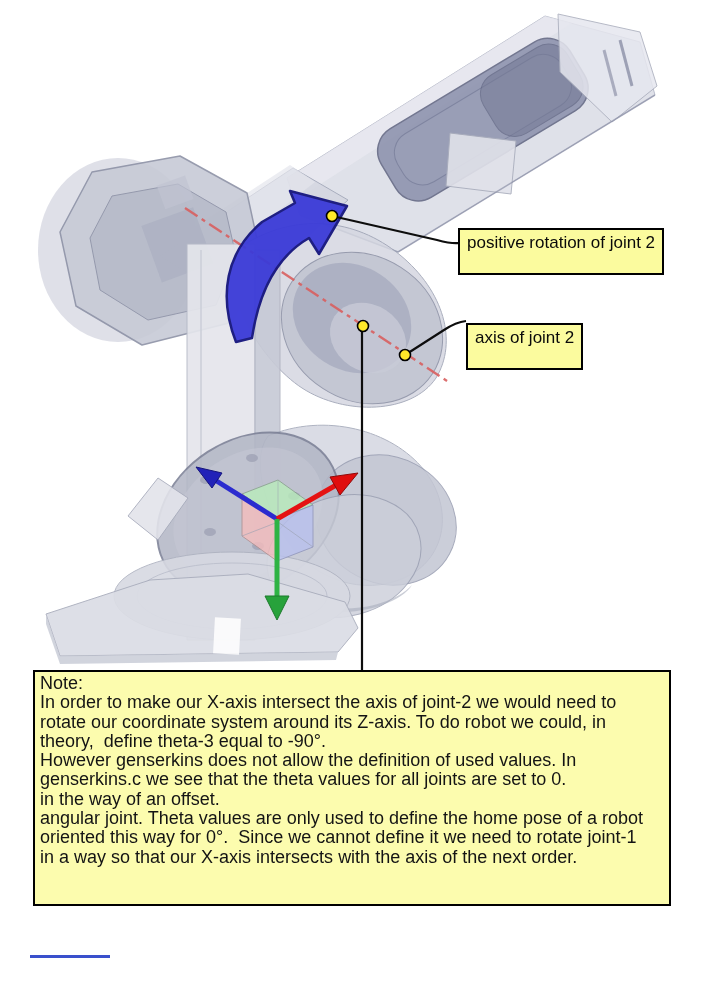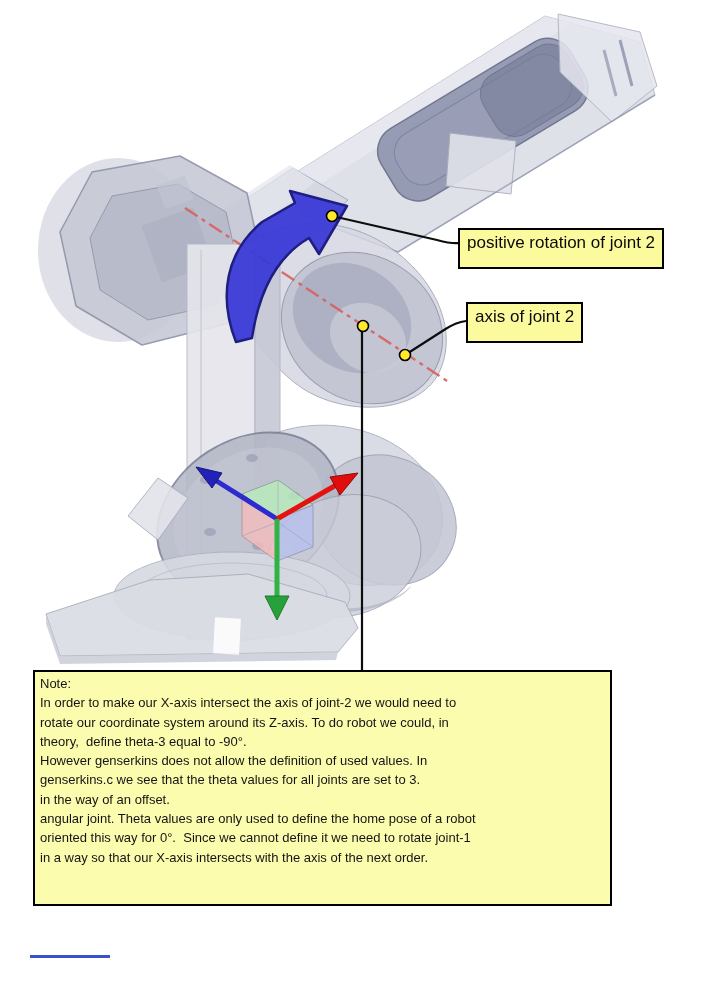--- a/index.html
+++ b/index.html
@@ -4,27 +4,27 @@
 <style>
   html,body{margin:0;padding:0;background:#fff;}
   .stage{
     position:relative;width:707px;height:1000px;background:#ffffff;overflow:hidden;
     font-family:"Liberation Sans",sans-serif;color:#111;
   }
   .stage svg{position:absolute;left:0;top:0;}
   .callout{
     position:absolute;box-sizing:border-box;
     background:#fbfb9e;border:2px solid #000;
-    padding:2px 7px 14px 7px;font-size:17px;line-height:21px;color:#0a0a0a;
+    padding:2px 7px 20px 7px;font-size:17px;line-height:21px;color:#0a0a0a;
     white-space:nowrap;
   }
   .note{
-    position:absolute;box-sizing:border-box;left:33px;top:670px;width:579px;height:236px;
+    position:absolute;box-sizing:border-box;left:33px;top:670px;width:638px;height:236px;
     background:#fcfcae;border:2px solid #000;
-    padding:2px 2px 0 5px;font-size:13px;line-height:19.3px;color:#141414;
+    padding:2px 2px 0 5px;font-size:18px;line-height:19.3px;color:#141414;
   }
   .note .ln{white-space:pre;}
   .footer-line{position:absolute;left:30px;top:955px;width:80px;height:3px;background:#3a50cc;}
 </style>
 </head>
 <body>
 
 <div class="stage">
 
 <svg width="707" height="1000" viewBox="0 0 707 1000">
@@ -133,29 +133,29 @@
 
   <g fill="#ffe92a" stroke="#000" stroke-width="1.6">
     <circle cx="332" cy="216" r="5.5"></circle>
     <circle cx="363" cy="326" r="5.5"></circle>
     <circle cx="405" cy="355" r="5.5"></circle>
   </g>
 </svg>
 
 <div class="callout" style="left:458px;top:228px;">positive rotation of joint 2</div>
 
-<div class="callout" style="left:466px;top:302px;">axis of joint 2</div>
+<div class="callout" style="left:466px;top:323px;">axis of joint 2</div>
 
 <div class="note">
   <div class="ln">Note:</div>
   <div class="ln">In order to make our X-axis intersect the axis of joint-2 we would need to</div>
   <div class="ln">rotate our coordinate system around its Z-axis. To do robot we could, in</div>
   <div class="ln">theory,  define theta-3 equal to -90°.</div>
   <div class="ln">However genserkins does not allow the definition of used values. In</div>
-  <div class="ln">genserkins.c we see that the theta values for all joints are set to 3.</div>
+  <div class="ln">genserkins.c we see that the theta values for all joints are set to 0.</div>
   <div class="ln">in the way of an offset.</div>
   <div class="ln">angular joint. Theta values are only used to define the home pose of a robot</div>
   <div class="ln">oriented this way for 0°.  Since we cannot define it we need to rotate joint-1</div>
   <div class="ln">in a way so that our X-axis intersects with the axis of the next order.</div>
 </div>
 
 <div class="footer-line"></div>
 
 </div>
 

